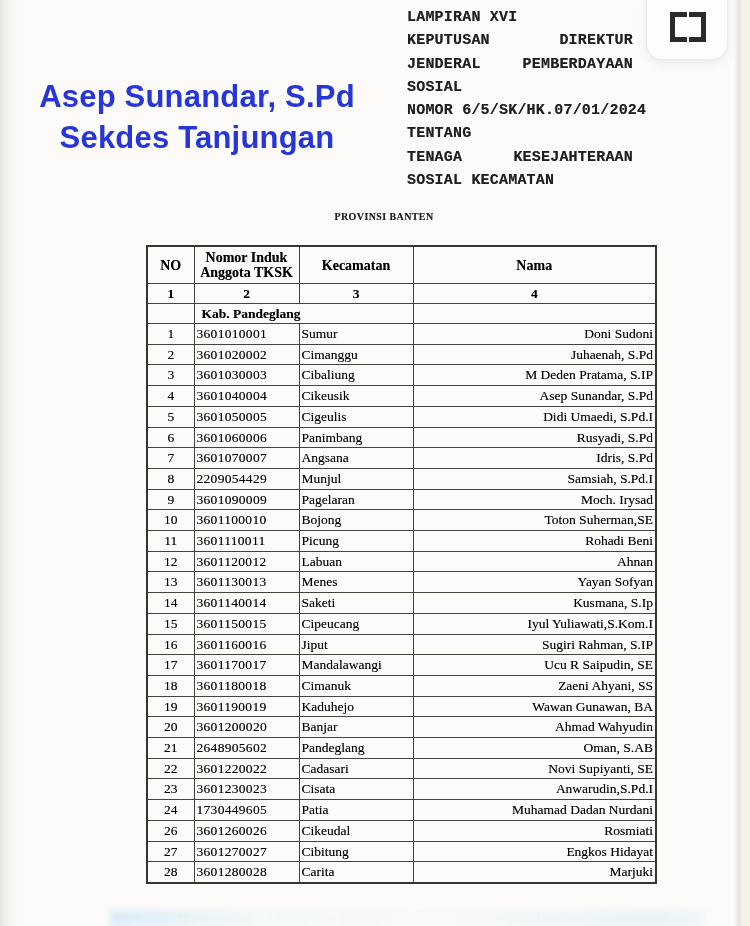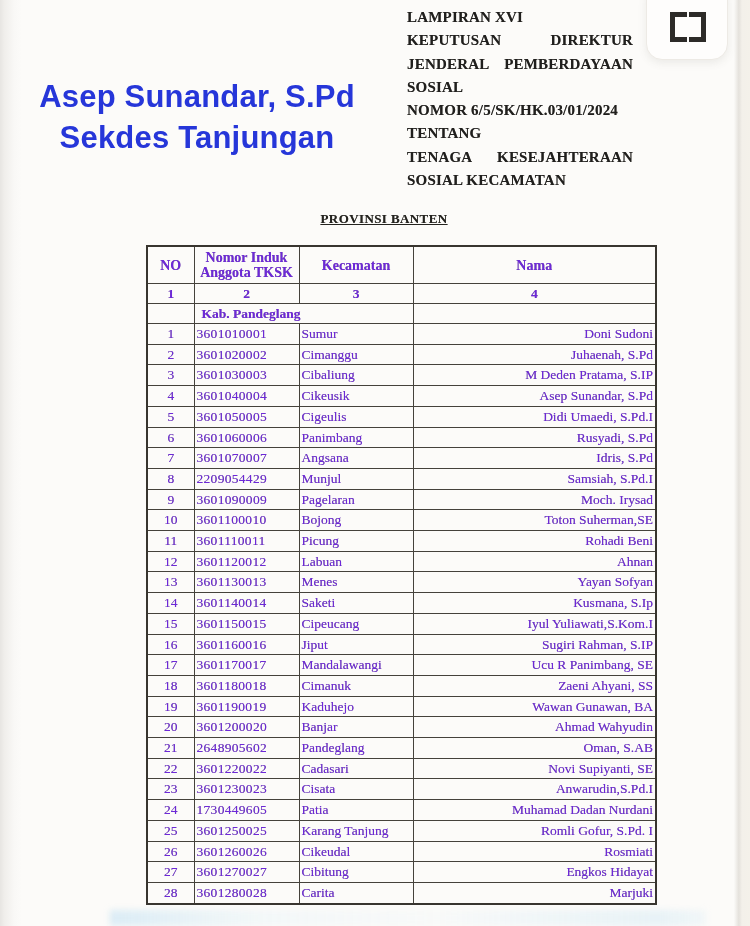--- a/index.html
+++ b/index.html
@@ -29,40 +29,40 @@
   .fs-icon span{position:absolute;width:12px;height:10px;}
   .fs-icon .tl{left:0;top:0;border-top:5px solid #2d2b28;border-left:5px solid #2d2b28;}
   .fs-icon .tr{right:0;top:0;border-top:5px solid #2d2b28;border-right:5px solid #2d2b28;}
   .fs-icon .bl{left:0;bottom:0;border-bottom:5px solid #2d2b28;border-left:5px solid #2d2b28;}
   .fs-icon .br{right:0;bottom:0;border-bottom:5px solid #2d2b28;border-right:5px solid #2d2b28;}
   
   .doc-header{
     position:absolute;left:407px;top:6px;width:226px;
     font-weight:bold;font-size:15px;letter-spacing:.2px;color:#201f1d;
     text-shadow:0 0 .6px rgba(45,42,38,.55);
+    font-family:Liberation Mono, monospace;
   }
   .doc-header .line{display:flex;justify-content:space-between;line-height:23.3px;min-height:23.3px;white-space:nowrap;}
   
   .caption{
     position:absolute;left:18px;top:76px;width:358px;text-align:center;
     font-family:"Liberation Sans", sans-serif;font-weight:bold;
     font-size:31px;line-height:41px;color:#2636d9;letter-spacing:.2px;
   }
   
   .prov{
     position:absolute;left:134px;top:211px;width:500px;text-align:center;
-    font-size:13px;font-weight:bold;letter-spacing:.4px;color:#24231f;
+    font-size:10px;font-weight:bold;letter-spacing:.4px;color:#24231f;
     text-shadow:0 0 .6px rgba(45,42,38,.55);
-    text-decoration:underline;
   }
   
   table.tksk{
     position:absolute;left:146px;top:245px;width:509px;
     border-collapse:collapse;table-layout:fixed;
-    font-size:13.5px;color:#6d28d9;
+    font-size:13.5px;color:#000000;
     text-shadow:0 0 .6px rgba(50,47,42,.5);
   }
   table.tksk td, table.tksk th{
     border:1.5px solid #45423b;padding:0 2px;overflow:hidden;white-space:nowrap;
     font-weight:normal;vertical-align:middle;
   }
   table.tksk{border:2px solid #38352f;}
   tr.hdr th{height:36px;font-weight:bold;font-size:14px;line-height:15px;text-align:center;}
   tr.nums td{height:19px;text-align:center;font-weight:bold;font-size:13.5px;}
   tr.grp td{height:19px;font-weight:bold;}
@@ -99,21 +99,21 @@
     </div>
     <div class="line">
       <span>JENDERAL</span>
         <span>PEMBERDAYAAN</span>
     </div>
     <div class="line">
       <span>SOSIAL</span>
         <span></span>
     </div>
     <div class="line">
-      <span>NOMOR 6/5/SK/HK.03/01/2024</span>
+      <span>NOMOR 6/5/SK/HK.07/01/2024</span>
         <span></span>
     </div>
     <div class="line">
       <span>TENTANG</span>
         <span></span>
     </div>
     <div class="line">
       <span>TENAGA</span>
         <span>KESEJAHTERAAN</span>
     </div>
@@ -262,21 +262,21 @@
         <tr class="data">
       <td class="c-no">16</td>
       <td class="c-nia">3601160016</td>
       <td class="c-kec">Jiput</td>
       <td class="c-nama">Sugiri Rahman, S.IP</td>
     </tr>
         <tr class="data">
       <td class="c-no">17</td>
       <td class="c-nia">3601170017</td>
       <td class="c-kec">Mandalawangi</td>
-      <td class="c-nama">Ucu R Panimbang, SE</td>
+      <td class="c-nama">Ucu R Saipudin, SE</td>
     </tr>
         <tr class="data">
       <td class="c-no">18</td>
       <td class="c-nia">3601180018</td>
       <td class="c-kec">Cimanuk</td>
       <td class="c-nama">Zaeni Ahyani, SS</td>
     </tr>
         <tr class="data">
       <td class="c-no">19</td>
       <td class="c-nia">3601190019</td>
@@ -307,26 +307,20 @@
       <td class="c-kec">Cisata</td>
       <td class="c-nama">Anwarudin,S.Pd.I</td>
     </tr>
         <tr class="data">
       <td class="c-no">24</td>
       <td class="c-nia">1730449605</td>
       <td class="c-kec">Patia</td>
       <td class="c-nama">Muhamad Dadan Nurdani</td>
     </tr>
         <tr class="data">
-      <td class="c-no">25</td>
-      <td class="c-nia">3601250025</td>
-      <td class="c-kec">Karang Tanjung</td>
-      <td class="c-nama">Romli Gofur, S.Pd. I</td>
-    </tr>
-        <tr class="data">
       <td class="c-no">26</td>
       <td class="c-nia">3601260026</td>
       <td class="c-kec">Cikeudal</td>
       <td class="c-nama">Rosmiati</td>
     </tr>
         <tr class="data">
       <td class="c-no">27</td>
       <td class="c-nia">3601270027</td>
       <td class="c-kec">Cibitung</td>
       <td class="c-nama">Engkos Hidayat</td>

